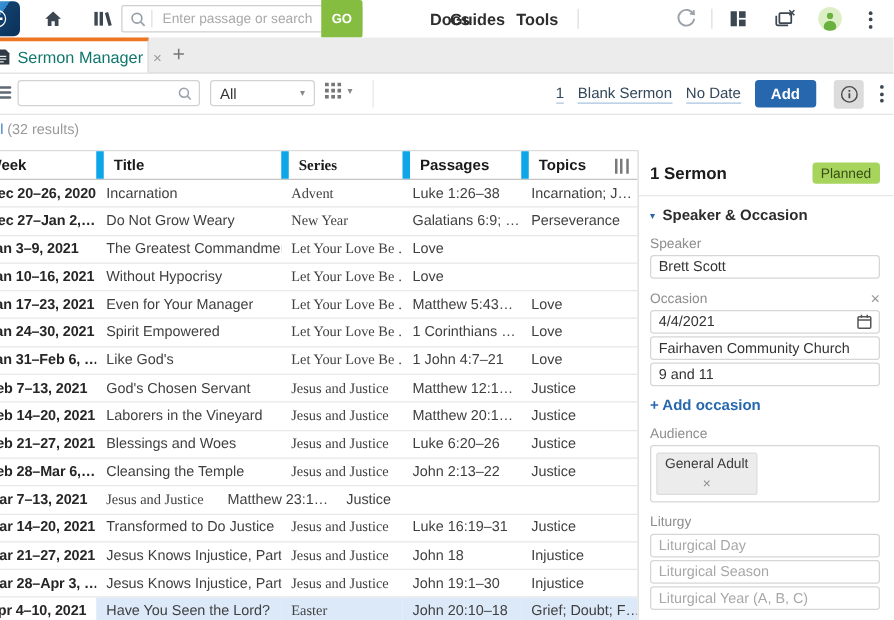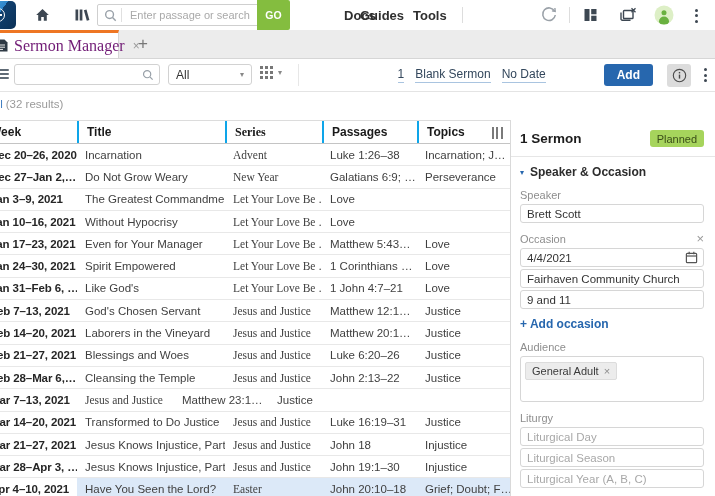--- a/index.html
+++ b/index.html
@@ -31,21 +31,21 @@
   .menuitem{position:absolute;top:8px;font-size:13px;font-weight:600;color:#2e2e2e;cursor:pointer;}
   .vsep{position:absolute;top:7px;width:1px;height:16px;background:#ddd;}
 
   
   .tabbar{position:relative;height:28px;background:#ececec;border-bottom:1px solid #d6d6d6;
         box-sizing:content-box;}
   .tab{position:absolute;left:0;top:0;height:28px;width:131px;box-sizing:border-box;
         background:#fff;border-top:3px solid #ee7623;border-right:1px solid #d6d6d6;
         display:flex;align-items:center;padding:0 8px;cursor:pointer;}
   .tab .doc{margin-right:6px;display:flex;}
-  .tab .lbl{font-size:16px;color:#701a75;white-space:nowrap;font-family:Liberation Serif, serif;}
+  .tab .lbl{font-size:13px;color:#0f766e;white-space:nowrap;}
   .tab .x{margin-left:8px;color:#999;font-size:12px;line-height:1;cursor:pointer;}
   .newtab{position:absolute;left:142px;top:0;width:26px;height:28px;display:flex;align-items:center;
         justify-content:center;font-size:17px;color:#777;cursor:pointer;}
 
   
   .ptoolbar{position:relative;height:32px;background:#fff;border-bottom:1px solid #e4e4e4;}
   .pmenu{position:absolute;left:9px;top:10px;width:12px;cursor:pointer;}
   .pmenu i{display:block;height:1.6px;background:#5f6a75;margin-bottom:2.4px;border-radius:1px;}
   .tsearch{position:absolute;left:26px;top:5px;width:146px;height:21px;border:1px solid #d2d2d2;
         border-radius:3px;display:flex;align-items:center;box-sizing:border-box;background:#fff;}
@@ -55,21 +55,21 @@
   .fselect{position:absolute;left:180px;top:5px;width:84px;height:21px;border:1px solid #d2d2d2;
         border-radius:3px;box-sizing:border-box;display:flex;align-items:center;cursor:pointer;
         font-size:12px;color:#333;padding:0 7px;justify-content:space-between;background:#fff;}
   .caret{font-size:8px;color:#888;}
   .viewdd{position:absolute;left:272px;top:7px;display:flex;align-items:center;gap:5px;cursor:pointer;}
   .tsep{position:absolute;left:310px;top:5px;width:1px;height:22px;background:#e7e7e7;}
   .rcluster{position:absolute;right:6px;top:0;height:32px;display:flex;align-items:center;gap:11px;}
   .ulink{font-size:12px;color:#33475c;border-bottom:1px solid #a9c4e0;padding-bottom:1px;
         cursor:pointer;white-space:nowrap;}
   .addbtn{height:22px;padding:0 13px;background:#2767ae;color:#fff;border:none;border-radius:3px;
-        font-size:12px;font-weight:bold;cursor:pointer;font-family:"Liberation Sans",sans-serif;margin-left:47px;}
+        font-size:12px;font-weight:bold;cursor:pointer;font-family:"Liberation Sans",sans-serif;}
   .infobtn{width:24px;height:23px;background:#dcdcdc;border-radius:3px;display:flex;
         align-items:center;justify-content:center;cursor:pointer;margin-left:3px;}
   .kebab{display:flex;flex-direction:column;gap:2.4px;cursor:pointer;padding:2px;}
   .kebab i{width:3px;height:3px;border-radius:50%;background:#3d4752;}
 
   
   .resline{height:22px;padding:6px 0 0 2px;font-size:11.5px;background:#fff;}
   .resline .blue{color:#3f7ec1;}
   .resline .gray{color:#9a9a9a;margin-left:3px;}
 
@@ -79,21 +79,21 @@
   .thead{position:relative;height:24px;display:flex;align-items:center;border-top:1px solid #dcdcdc;
         border-bottom:1px solid #c4c4c4;font-size:12px;font-weight:bold;color:#1a1a1a;flex:none;
         box-sizing:border-box;}
   .cell{box-sizing:border-box;overflow:hidden;white-space:nowrap;flex:none;}
   .c0{width:89px;padding-left:2px;}
   .c1{width:148px;padding-left:8px;}
   .c2{width:97px;padding-left:8px;font-family:Liberation Serif, serif;}
   .c3{width:95px;padding-left:8px;}
   .c4{flex:1 1 auto;padding-left:8px;}
   .thead .cell{height:100%;display:flex;align-items:center;}
-  .thead .c1,.thead .c2,.thead .c3,.thead .c4{border-left:2px solid #0ea5e9;}
+  .thead .c1,.thead .c2,.thead .c3,.thead .c4{border-left:6px solid #0ea5e9;}
   .colopt{position:absolute;right:7px;top:6px;display:flex;gap:2.4px;cursor:pointer;}
   .colopt i{width:2.2px;height:12px;background:#7a7a7a;}
   .tbody{flex:1;overflow:hidden;}
   .trow{display:flex;align-items:center;height:22.3px;border-bottom:1px solid #e8e8e8;
         box-sizing:border-box;font-size:11.5px;color:#3f3f3f;cursor:pointer;}
   .trow .c0{font-weight:bold;color:#262626;letter-spacing:-0.1px;}
   .trow.selected .c1,.trow.selected .c2,.trow.selected .c3,.trow.selected .c4{background:#dce9f8;}
   .trow.selected{border-color:#cfdef1;}
   .trow .cell{height:100%;display:flex;align-items:center;}
 
@@ -115,21 +115,21 @@
         border-radius:3px;padding:0 6px;font-size:11.5px;color:#333;margin-bottom:2px;outline:none;
         font-family:"Liberation Sans",sans-serif;background:#fff;}
   .pinput::placeholder{color:#a8a8a8;}
   .inputwrap{position:relative;}
   .calicon{position:absolute;right:6px;top:3px;display:flex;cursor:pointer;}
   .plink{display:block;font-size:12px;font-weight:600;color:#2767ae;margin:8px 0 0;cursor:pointer;
         text-decoration:none;}
   .tagbox{height:36px;border:1px solid #d6d6d6;border-radius:3px;padding:4px;margin-top:2px;
         cursor:text;}
   .chip{display:inline-flex;align-items:center;gap:5px;background:#ececec;border:1px solid #dcdcdc;
-        border-radius:2px;padding:2px 6px;font-size:11px;color:#3a3a3a;}
+        border-radius:2px;padding:2px 6px;font-size:11px;color:#3a3a3a;flex-direction:column;}
   .chipx{color:#8c8c8c;font-size:11px;line-height:1;cursor:pointer;}
 </style>
 </head>
 <body>
 
 <div class="crop">
  <div class="stage">
 
   <header class="topbar">
     <div class="abs logo">

